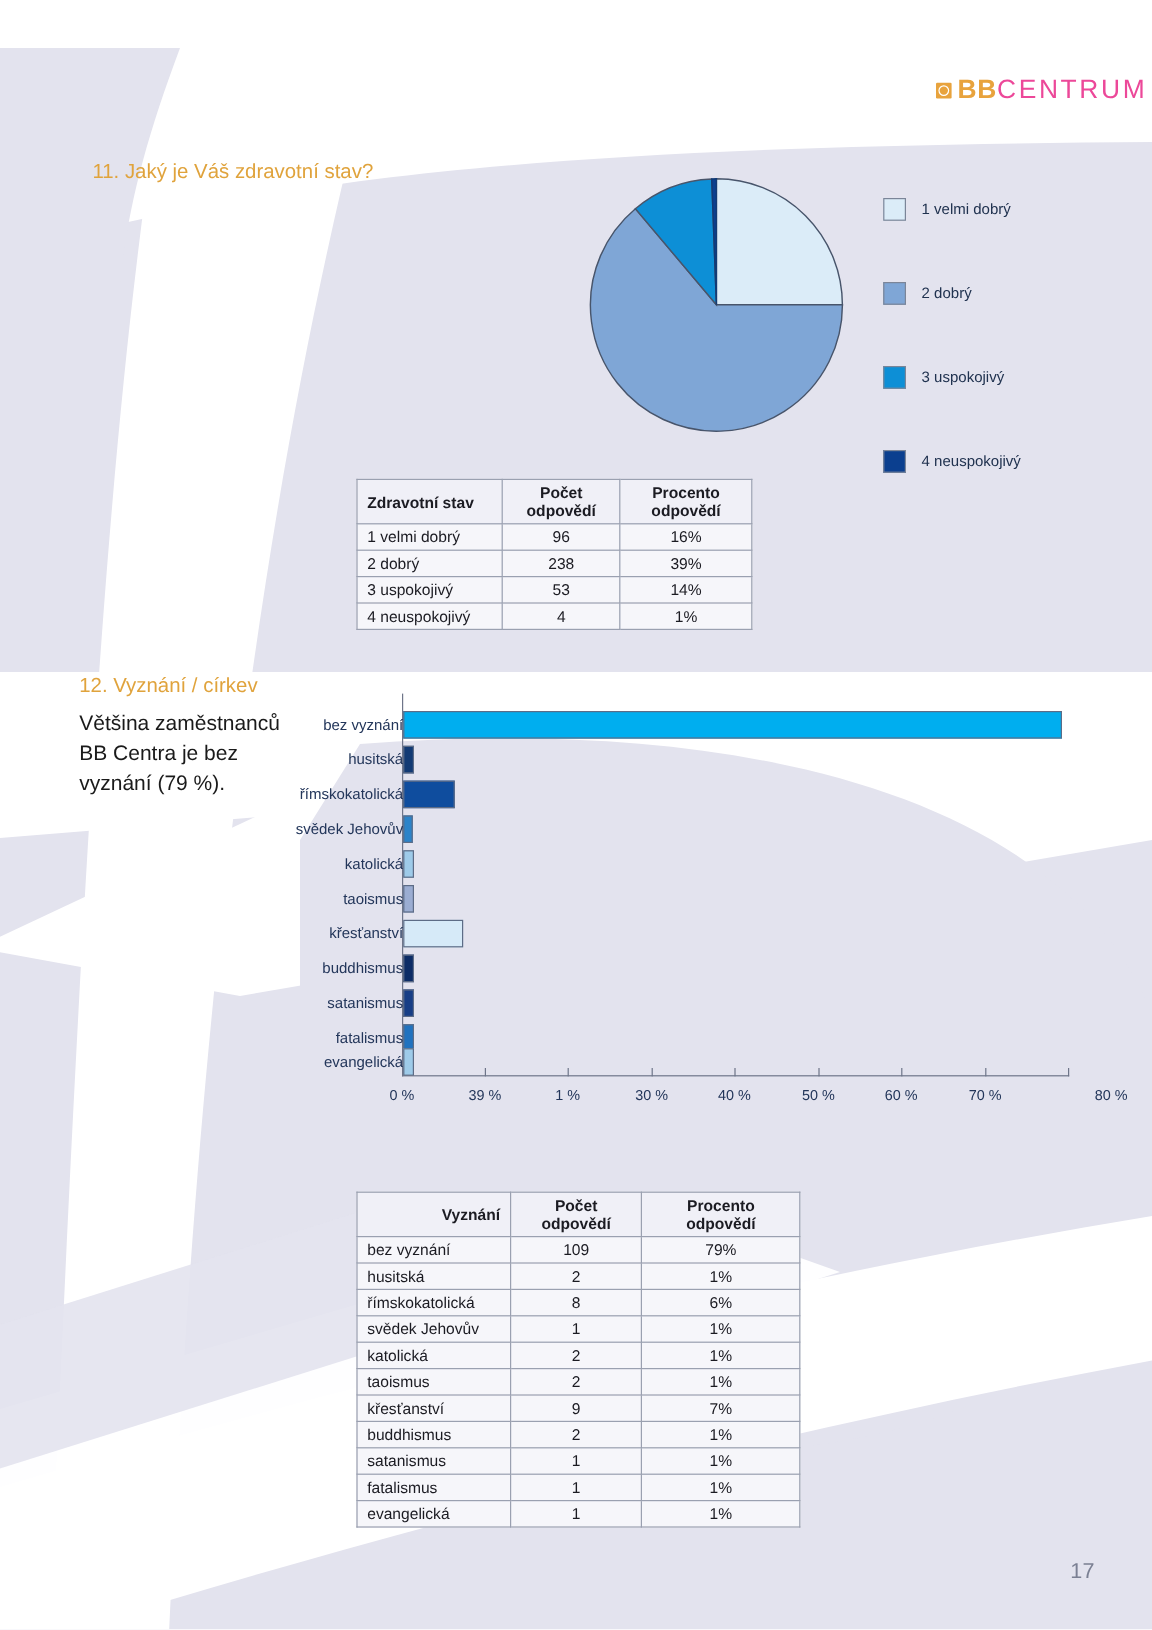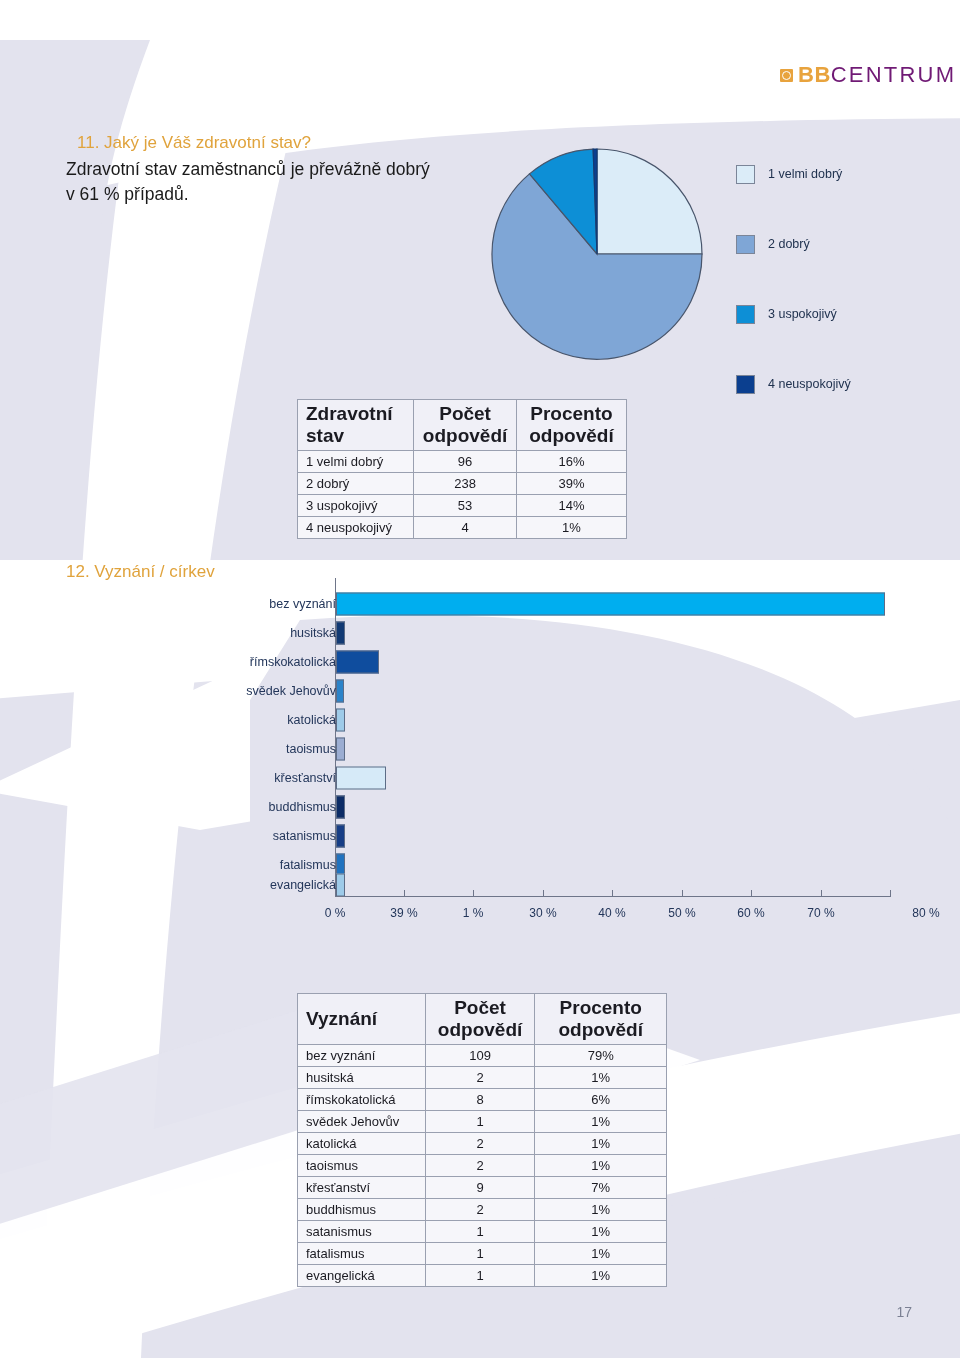--- a/index.html
+++ b/index.html
@@ -59,21 +59,21 @@
   }
   .logo-bb {
     font-size: 22px;
     font-weight: bold;
     color: #e8a33d;
     letter-spacing: 0.5px;
   }
   .logo-centrum {
     font-size: 22px;
     font-weight: normal;
-    color: #701a75;
+    color: #ec4899;
     letter-spacing: 2.2px;
   }
 
   
   .q-heading {
     position: absolute;
     font-size: 17px;
     color: #e0a33c;
     font-weight: normal;
     white-space: nowrap;
@@ -131,21 +131,21 @@
   table.data-table th,
   table.data-table td {
     border: 1px solid #9aa0b0;
     padding: 3px 8px;
     height: 21px;
     box-sizing: border-box;
     background: rgba(246,246,250,0.88);
   }
   table.data-table th {
     font-weight: bold;
-    font-size: 19px;
+    font-size: 13px;
     background: rgba(240,240,246,0.92);
     text-align: left;
   }
   table.data-table th.num,
   table.data-table td.num {
     text-align: center;
   }
   table.data-table td.lbl {
     text-align: left;
   }
@@ -212,21 +212,21 @@
     font-size: 12px;
     color: #23365a;
     transform: translateX(-50%);
     white-space: nowrap;
   }
 
   .page-num {
     position: absolute;
     right: 48px;
     bottom: 38px;
-    font-size: 14px;
+    font-size: 18px;
     color: #7b8093;
     z-index: 6;
   }
 </style>
 </head>
 <body>
 
 <div id="page">
 
   <div class="bg-layer">
@@ -260,24 +260,20 @@
     </svg>
   </div>
 
   <div class="logo">
     <span class="logo-mark"></span>
     <span class="logo-bb">BB</span>
     <span class="logo-centrum">CENTRUM</span>
   </div>
 
   <div class="q-heading" style="left:77px; top:133px;">11. Jaký je Váš zdravotní stav?</div>
-  <div class="q-intro" style="left:66px; top:157px;">
-    <div>Zdravotní stav zaměstnanců je převážně dobrý</div>
-    <div>v 61 % případů.</div>
-  </div>
 
   <div class="pie-wrap">
     <svg width="216" height="216" viewBox="0 0 216 216">
 
       <path d="M 108 108 L 108 3 A 105 105 0 0 1 213 108 Z" fill="#dbecf8" stroke="#48556b" stroke-width="1.2"></path>
 
       <path d="M 108 108 L 213 108 A 105 105 0 1 1 40.5 27.9 Z" fill="#7fa6d6" stroke="#48556b" stroke-width="1.2"></path>
 
       <path d="M 108 108 L 40.5 27.9 A 105 105 0 0 1 104.1 3.1 Z" fill="#0d8fd6" stroke="#48556b" stroke-width="1.2"></path>
 
@@ -330,20 +326,25 @@
       </tr>
       <tr>
         <td class="lbl">4 neuspokojivý</td>
         <td class="num">4</td>
         <td class="num">1%</td>
       </tr>
     </tbody>
   </table>
 
   <div class="q-heading" style="left:66px; top:562px;">12. Vyznání / církev</div>
+  <div class="q-intro" style="left:66px; top:590px;">
+    <div>Většina zaměstnanců</div>
+    <div>BB Centra je bez</div>
+    <div>vyznání (79 %).</div>
+  </div>
 
   <div class="bar-chart">
     <div class="bc-axis"></div>
 
     <div class="bc-row" style="top:11px;">
       <span class="bc-label">bez vyznání</span>
       <span class="bc-bar" style="width:549px; background:#00aeef;"></span>
     </div>
     <div class="bc-row" style="top:40px;">
       <span class="bc-label">husitská</span>
@@ -405,21 +406,21 @@
     <span class="bc-tlabel" style="left:382px;">40 %</span>
     <span class="bc-tlabel" style="left:452px;">50 %</span>
     <span class="bc-tlabel" style="left:521px;">60 %</span>
     <span class="bc-tlabel" style="left:591px;">70 %</span>
     <span class="bc-tlabel" style="left:696px;">80 %</span>
   </div>
 
   <table class="data-table" style="left:297px; top:993px; width:370px;">
     <thead>
       <tr>
-        <th class="lbl" style="width:128px;">Vyznání</th>
+        <th class="lbl" style="width:128px;text-align:right;">Vyznání</th>
         <th class="num" style="width:110px;">Počet odpovědí</th>
         <th class="num" style="width:132px;">Procento odpovědí</th>
       </tr>
     </thead>
     <tbody>
       <tr>
         <td class="lbl">bez vyznání</td>
         <td class="num">109</td>
         <td class="num">79%</td>
       </tr>

